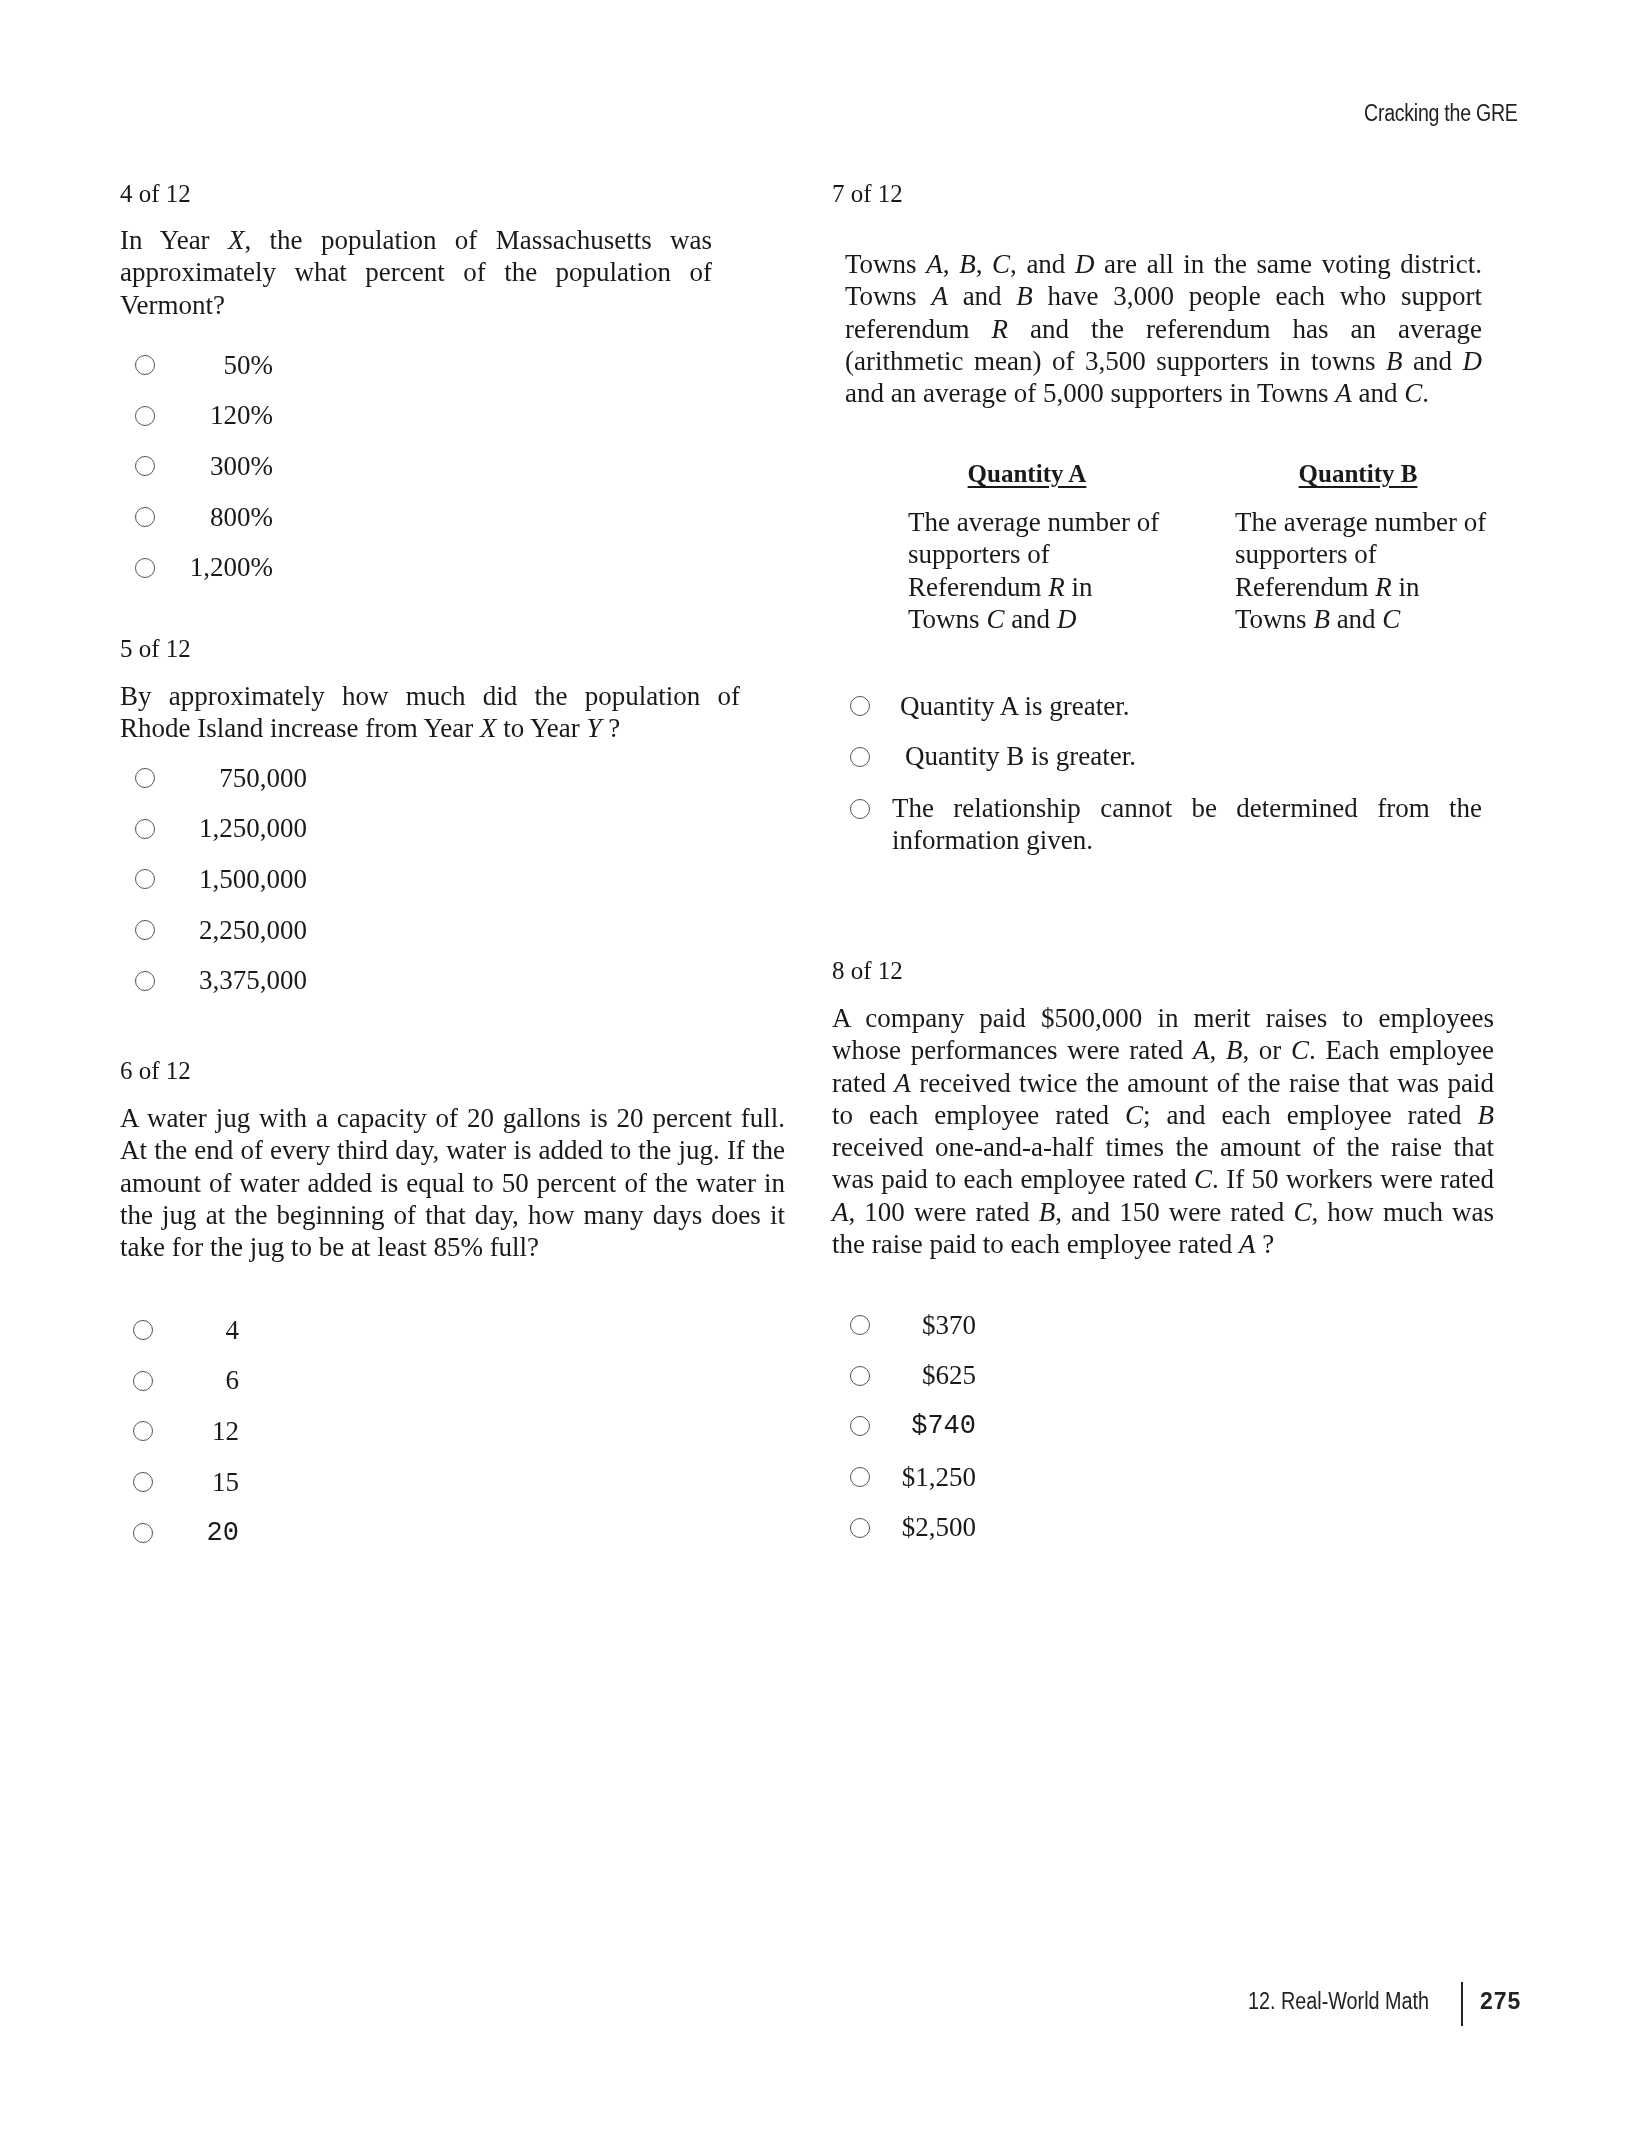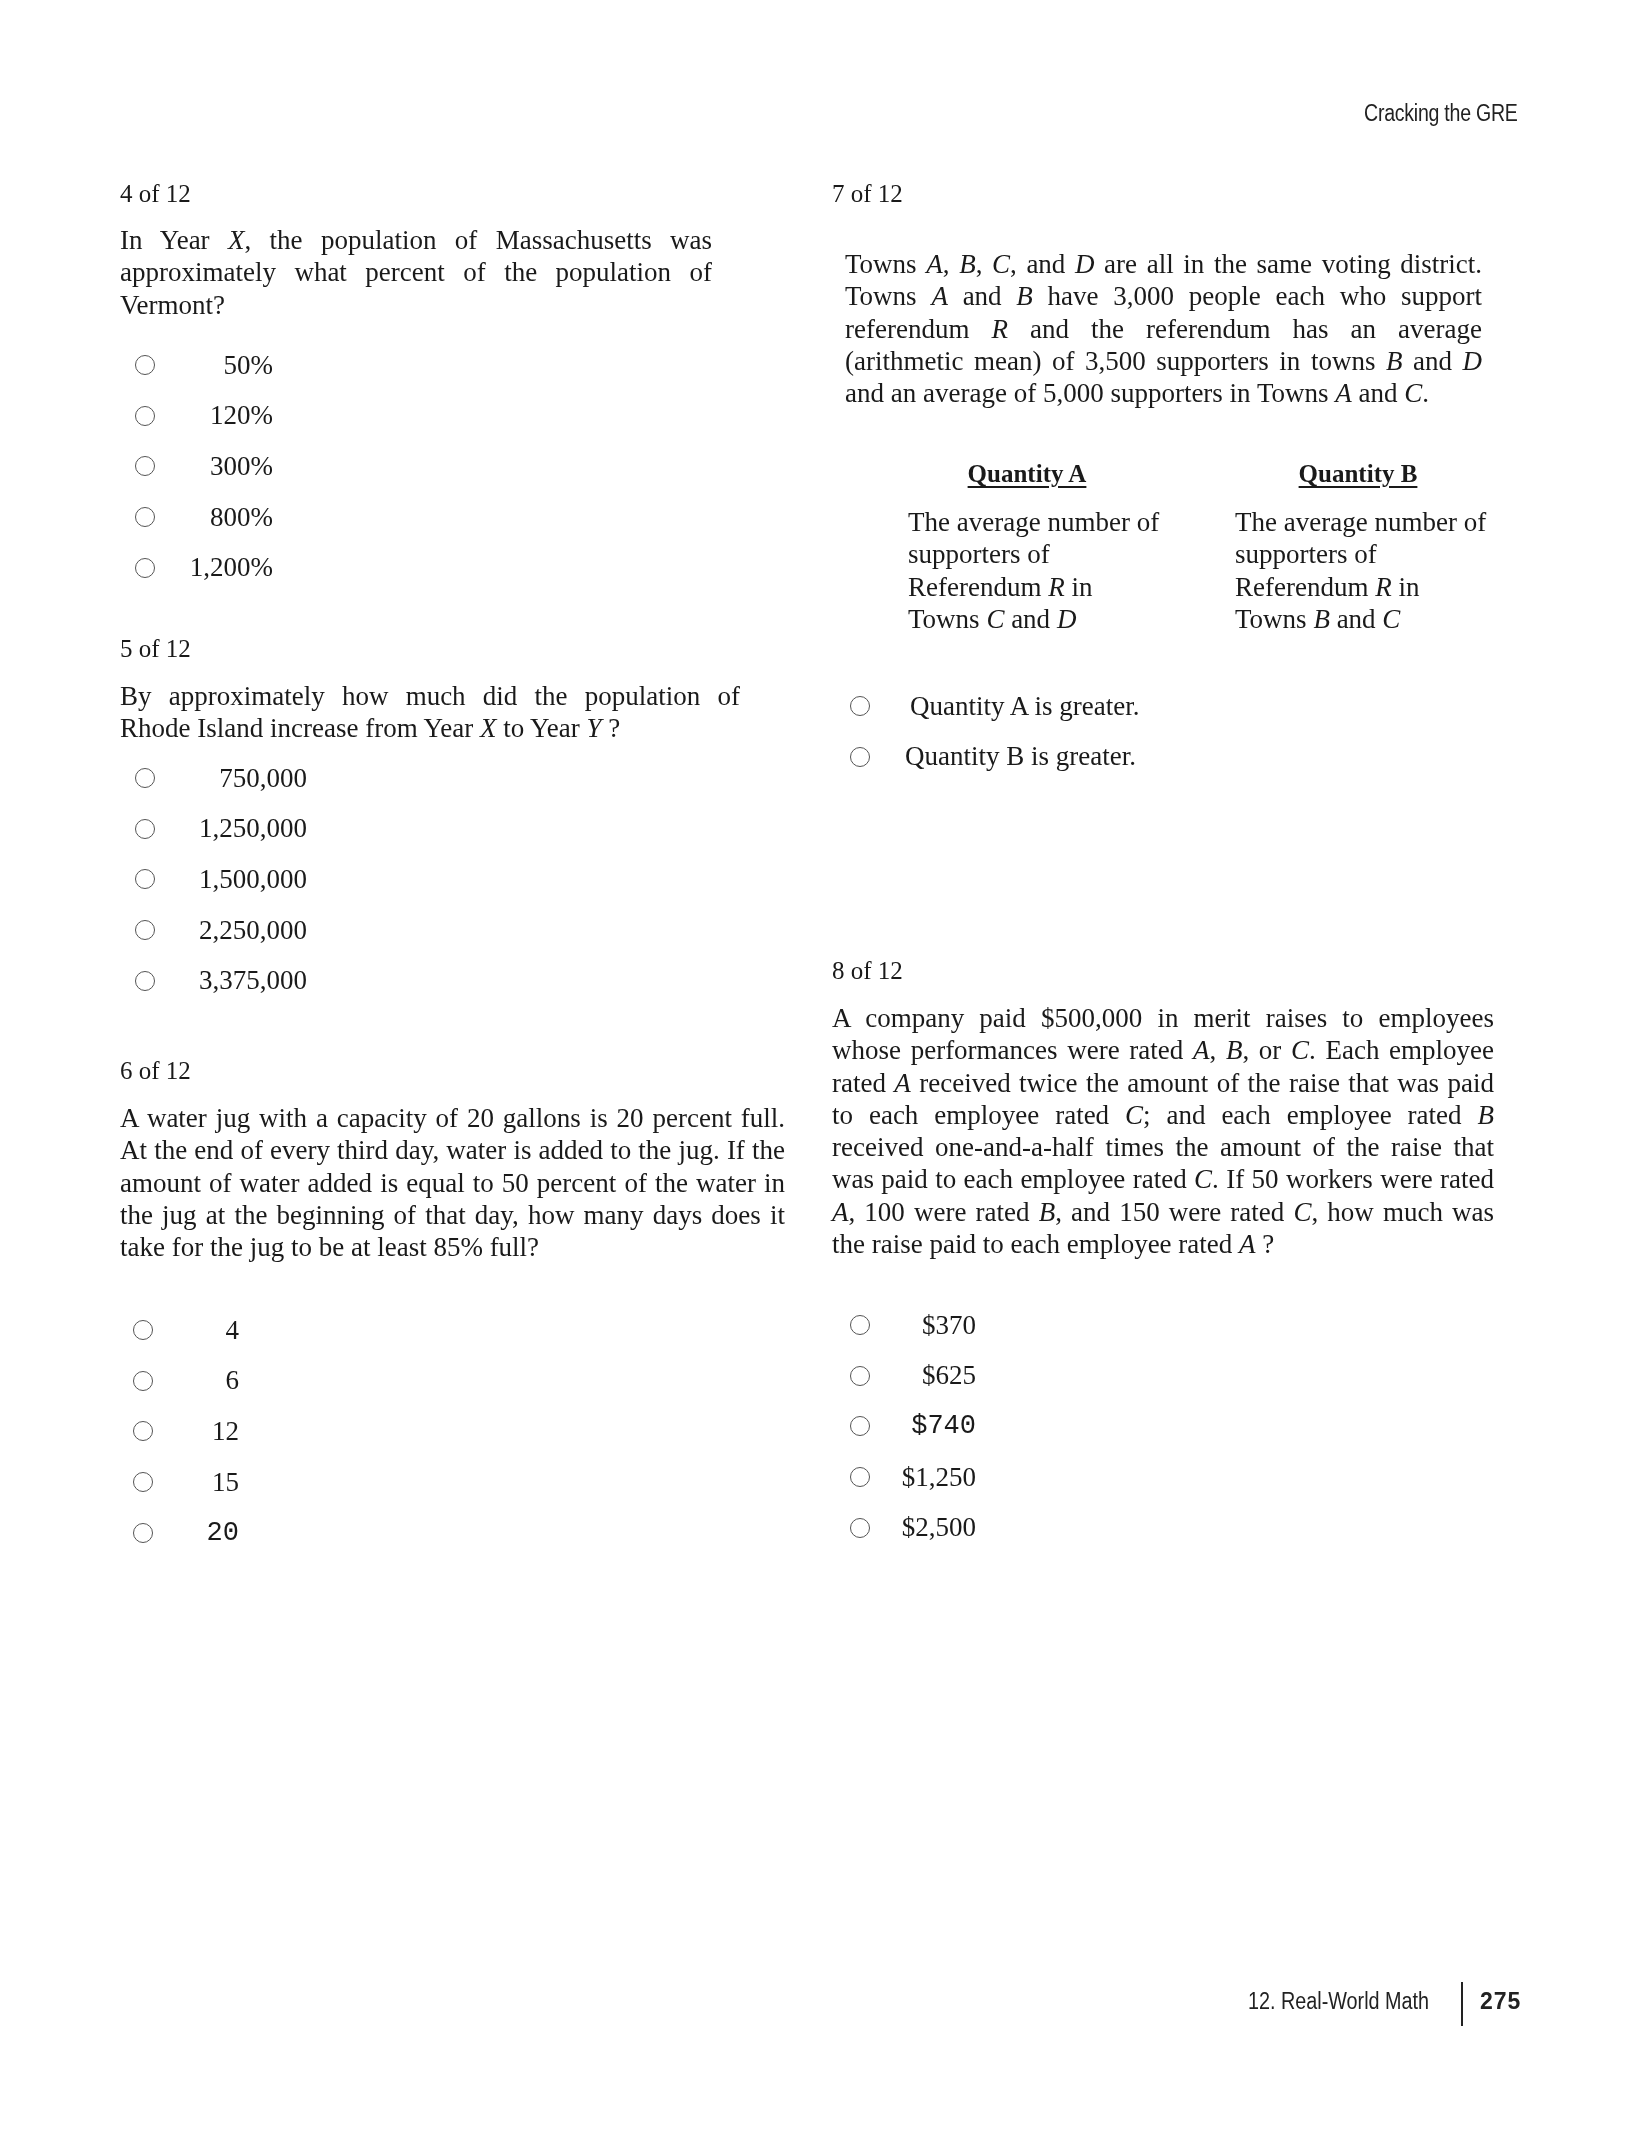--- a/index.html
+++ b/index.html
@@ -102,25 +102,29 @@
 
 <div class="abs qnum" style="left:832px; top:180px;">7 of 12</div>
 <div class="abs qtext" style="left:845px; top:248px; width:637px;">Towns <i>A</i>, <i>B</i>, <i>C</i>, and <i>D</i> are all in the same voting district. Towns <i>A</i> and <i>B</i> have 3,000 people each who support referendum <i>R</i> and the referendum has an average (arithmetic mean) of 3,500 supporters in towns <i>B</i> and <i>D</i> and an average of 5,000 supporters in Towns <i>A</i> and <i>C</i>.</div>
 <div class="abs qty-head" style="left:897px; top:460px;">Quantity A</div>
 <div class="abs qty-head" style="left:1228px; top:460px;">Quantity B</div>
 <div class="abs qty-body" style="left:908px; top:506px;">The average number of supporters of Referendum <i>R</i> in Towns <i>C</i> and <i>D</i></div>
 <div class="abs qty-body" style="left:1235px; top:506px;">The average number of supporters of Referendum <i>R</i> in Towns <i>B</i> and <i>C</i></div>
 <div class="abs" style="left:850px; top:681px; width:640px;">
   <div class="opt" style="height:50.6px;">
       <span class="radio"></span>
-      <span style="margin-left:40px;">Quantity A is greater.</span>
+      <span style="margin-left:30px;">Quantity A is greater.</span>
     </div>
   <div class="opt" style="height:50.6px;">
       <span class="radio"></span>
       <span style="margin-left:35px;">Quantity B is greater.</span>
+    </div>
+  <div class="opt" style="align-items:flex-start; padding-top:10px;">
+      <span class="radio" style="margin-top:7px;"></span>
+      <span class="qtext" style="margin-left:22px; width:590px;">The relationship cannot be determined from the information given.</span>
     </div>
 </div>
 
 <div class="abs qnum" style="left:832px; top:957px;">8 of 12</div>
 <div class="abs qtext" style="left:832px; top:1002px; width:662px;">A company paid $500,000 in merit raises to employees whose performances were rated <i>A</i>, <i>B</i>, or <i>C</i>. Each employee rated <i>A</i> received twice the amount of the raise that was paid to each employee rated <i>C</i>; and each employee rated <i>B</i> received one-and-a-half times the amount of the raise that was paid to each employee rated <i>C</i>. If 50 workers were rated <i>A</i>, 100 were rated <i>B</i>, and 150 were rated <i>C</i>, how much was the raise paid to each employee rated <i>A</i> ?</div>
 <div class="abs" style="left:850px; top:1300px;">
   <div class="opt" style="height:50.6px;">
       <span class="radio"></span>
       <span class="optval" style="width:106px;">$370</span>
     </div>

